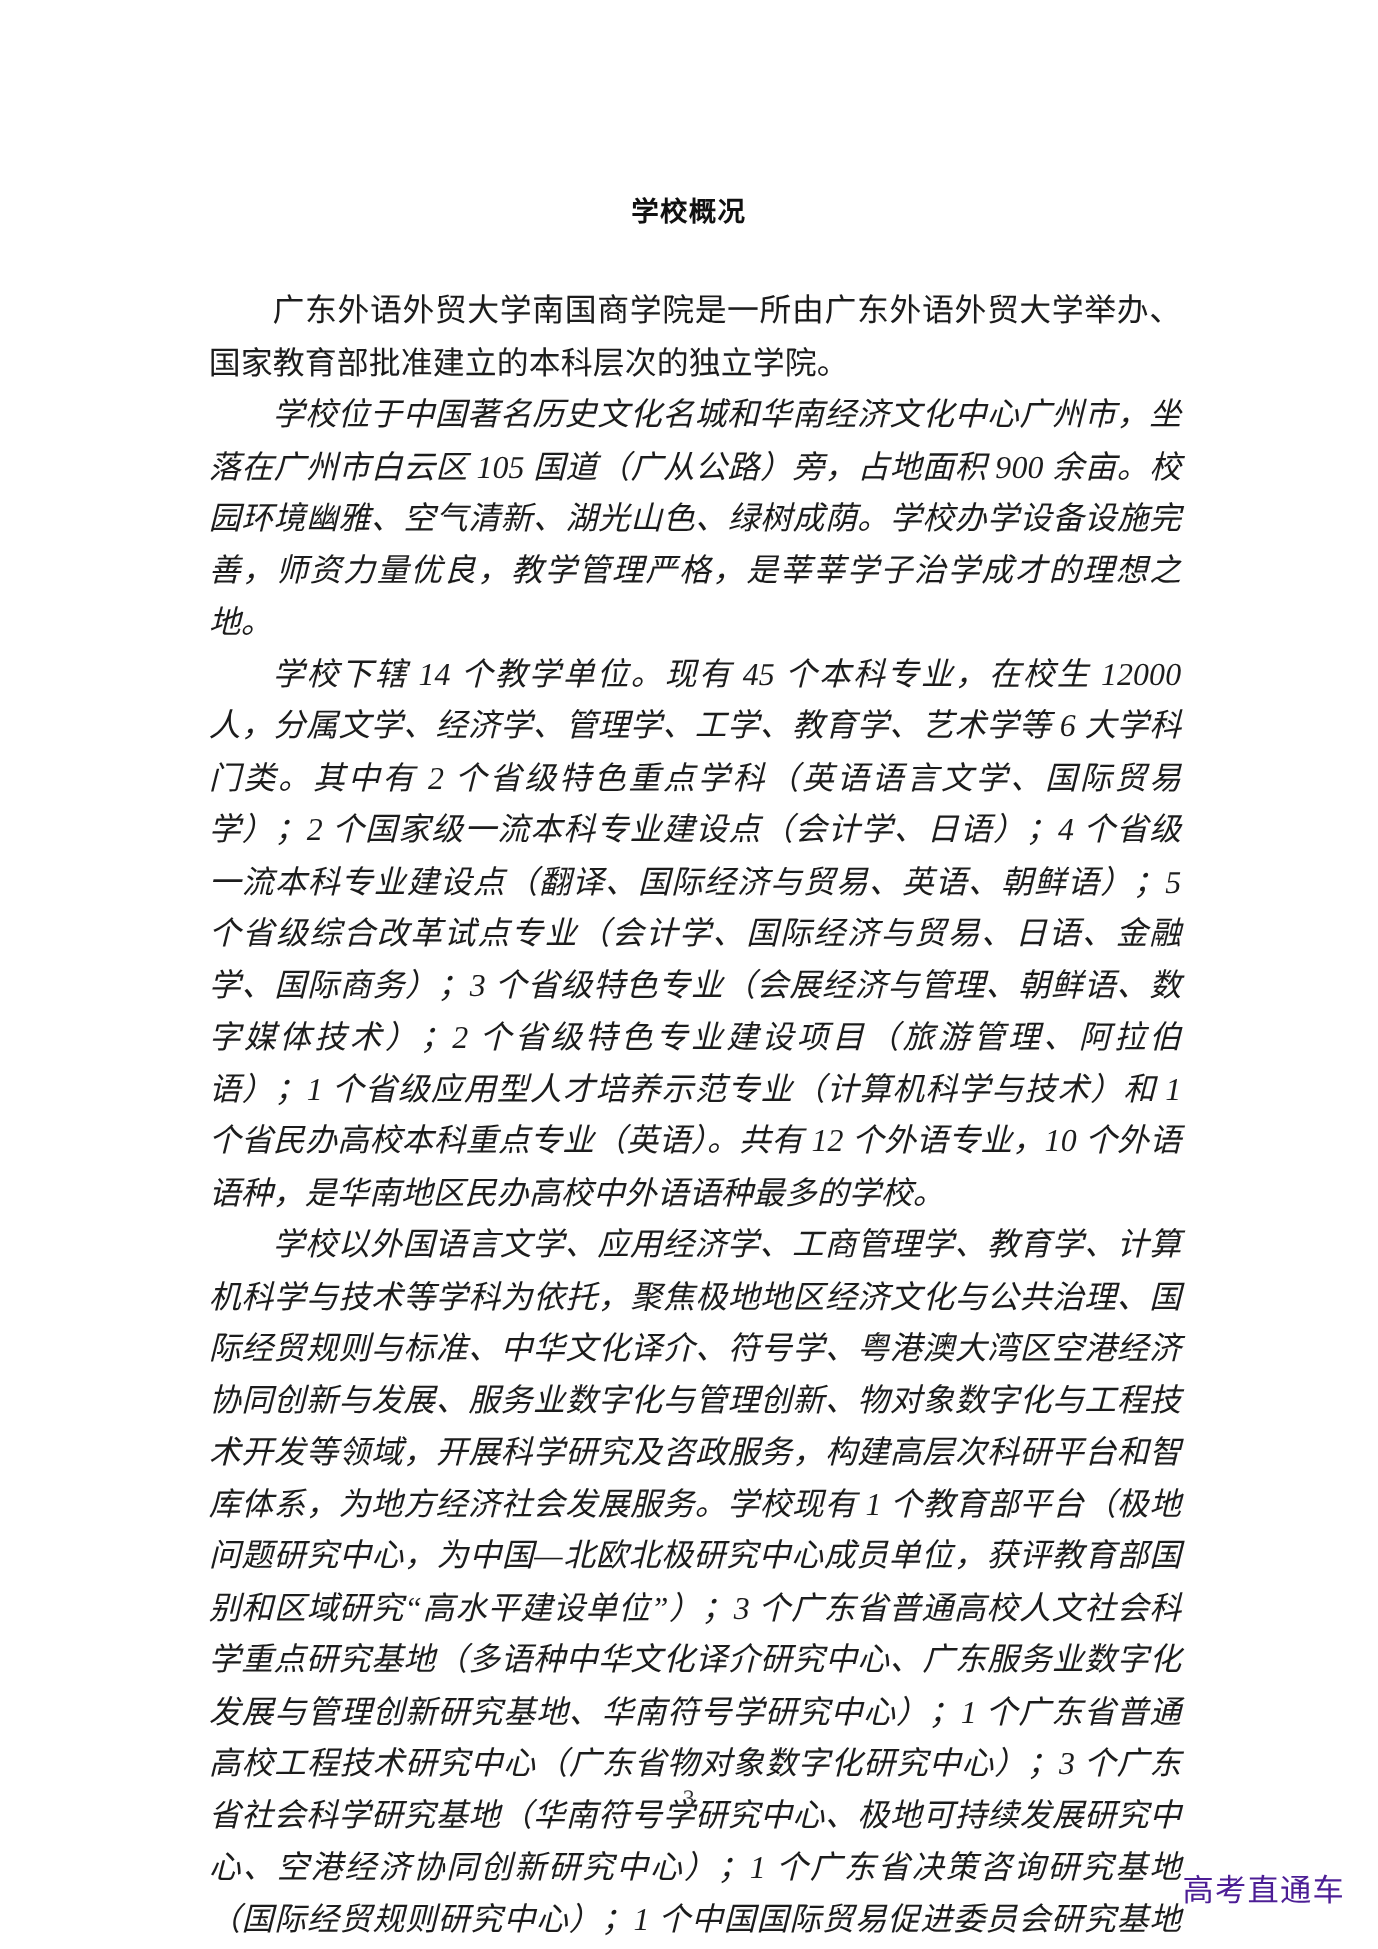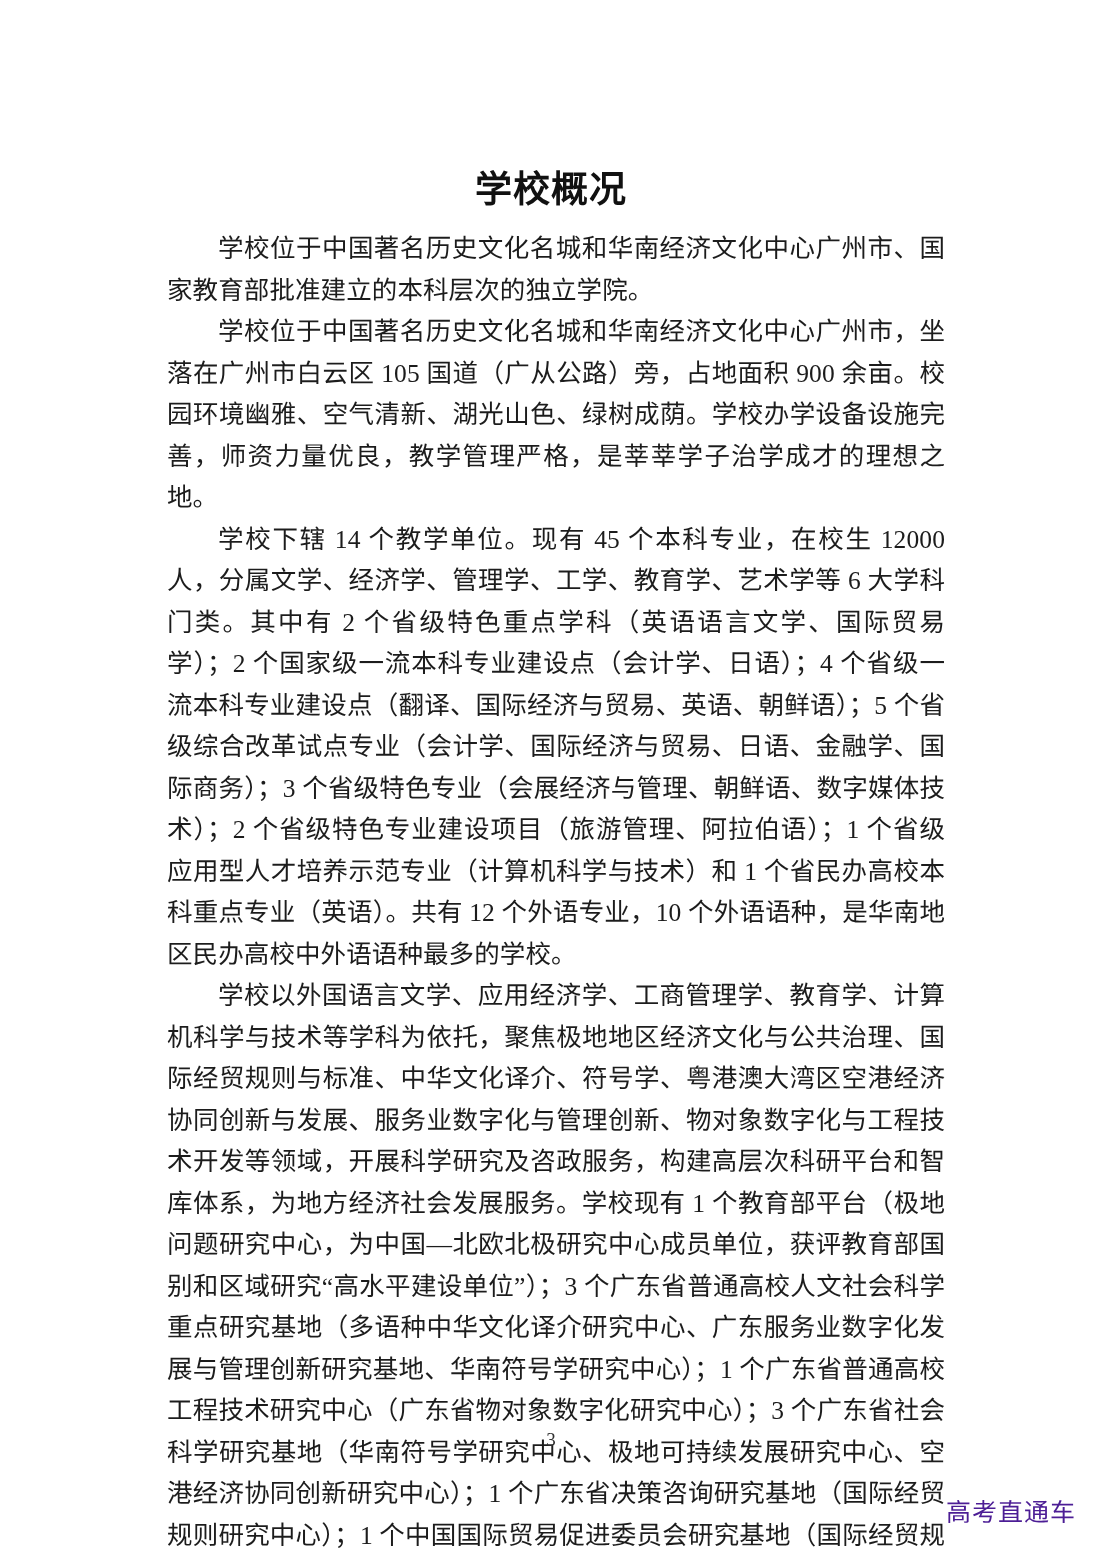--- a/index.html
+++ b/index.html
@@ -22,21 +22,21 @@
   }
 
   .doc-title {
     position: absolute;
     top: 140px;
     left: 0;
     width: 1102px;
     text-align: center;
     font-family: "Liberation Sans", "DejaVu Sans", sans-serif;
     font-weight: 700;
-    font-size: 37px;
+    font-size: 22px;
     letter-spacing: 1px;
     color: #111111;
     line-height: 1.35;
   }
 
   .body-block {
     position: absolute;
     top: 228px;
     left: 167px;
     width: 778px;
@@ -51,20 +51,21 @@
     text-align-last: left;
     color: #1c1c1c;
     letter-spacing: 0.1px;
     word-break: break-all;
     text-indent: 2em;
     font-family: "Liberation Serif", "DejaVu Serif", serif;
   }
 
   .para + .para {
     margin-top: 0;
+    font-style: italic;
   }
 
   .page-number {
     position: absolute;
     top: 1429px;
     left: 0;
     width: 1102px;
     text-align: center;
     font-size: 19px;
     color: #333333;
@@ -83,21 +84,21 @@
   }
 </style>
 </head>
 <body>
 
 <div class="page">
 
   <h1 class="doc-title">学校概况</h1>
 
   <div class="body-block">
-    <p class="para">学校位于中国著名历史文化名城和华南经济文化中心广州市、国家教育部批准建立的本科层次的独立学院。</p>
+    <p class="para">广东外语外贸大学南国商学院是一所由广东外语外贸大学举办、国家教育部批准建立的本科层次的独立学院。</p>
     <p class="para">学校位于中国著名历史文化名城和华南经济文化中心广州市，坐落在广州市白云区 105 国道（广从公路）旁，占地面积 900 余亩。校园环境幽雅、空气清新、湖光山色、绿树成荫。学校办学设备设施完善，师资力量优良，教学管理严格，是莘莘学子治学成才的理想之地。</p>
     <p class="para">学校下辖 14 个教学单位。现有 45 个本科专业，在校生 12000 人，分属文学、经济学、管理学、工学、教育学、艺术学等 6 大学科门类。其中有 2 个省级特色重点学科（英语语言文学、国际贸易学）；2 个国家级一流本科专业建设点（会计学、日语）；4 个省级一流本科专业建设点（翻译、国际经济与贸易、英语、朝鲜语）；5 个省级综合改革试点专业（会计学、国际经济与贸易、日语、金融学、国际商务）；3 个省级特色专业（会展经济与管理、朝鲜语、数字媒体技术）；2 个省级特色专业建设项目（旅游管理、阿拉伯语）；1 个省级应用型人才培养示范专业（计算机科学与技术）和 1 个省民办高校本科重点专业（英语）。共有 12 个外语专业，10 个外语语种，是华南地区民办高校中外语语种最多的学校。</p>
     <p class="para">学校以外国语言文学、应用经济学、工商管理学、教育学、计算机科学与技术等学科为依托，聚焦极地地区经济文化与公共治理、国际经贸规则与标准、中华文化译介、符号学、粤港澳大湾区空港经济协同创新与发展、服务业数字化与管理创新、物对象数字化与工程技术开发等领域，开展科学研究及咨政服务，构建高层次科研平台和智库体系，为地方经济社会发展服务。学校现有 1 个教育部平台（极地问题研究中心，为中国—北欧北极研究中心成员单位，获评教育部国别和区域研究“高水平建设单位”）；3 个广东省普通高校人文社会科学重点研究基地（多语种中华文化译介研究中心、广东服务业数字化发展与管理创新研究基地、华南符号学研究中心）；1 个广东省普通高校工程技术研究中心（广东省物对象数字化研究中心）；3 个广东省社会科学研究基地（华南符号学研究中心、极地可持续发展研究中心、空港经济协同创新研究中心）；1 个广东省决策咨询研究基地（国际经贸规则研究中心）；1 个中国国际贸易促进委员会研究基地（国际经贸规则与标准研究基地）；10 个广东省社会科学普及基地（广东红色文化科普基地、大湾区极地研究科普基地、儿童绘本教育科普基地、华南地区符号学科普基地、乡村振兴文化科普基地、世界语言虚拟博物馆、大湾区语言服务基地、心理育人活动基地、青少年信息素养科普教育基地、大湾区数字经济科普基地）；以及 10 个校级研究机构等。开展“有组织科研”，现有 2 个广东省人文社科科</p>
   </div>
 
   <div class="page-number">3</div>
 
   <div class="watermark">高考直通车</div>
 
 </div>

